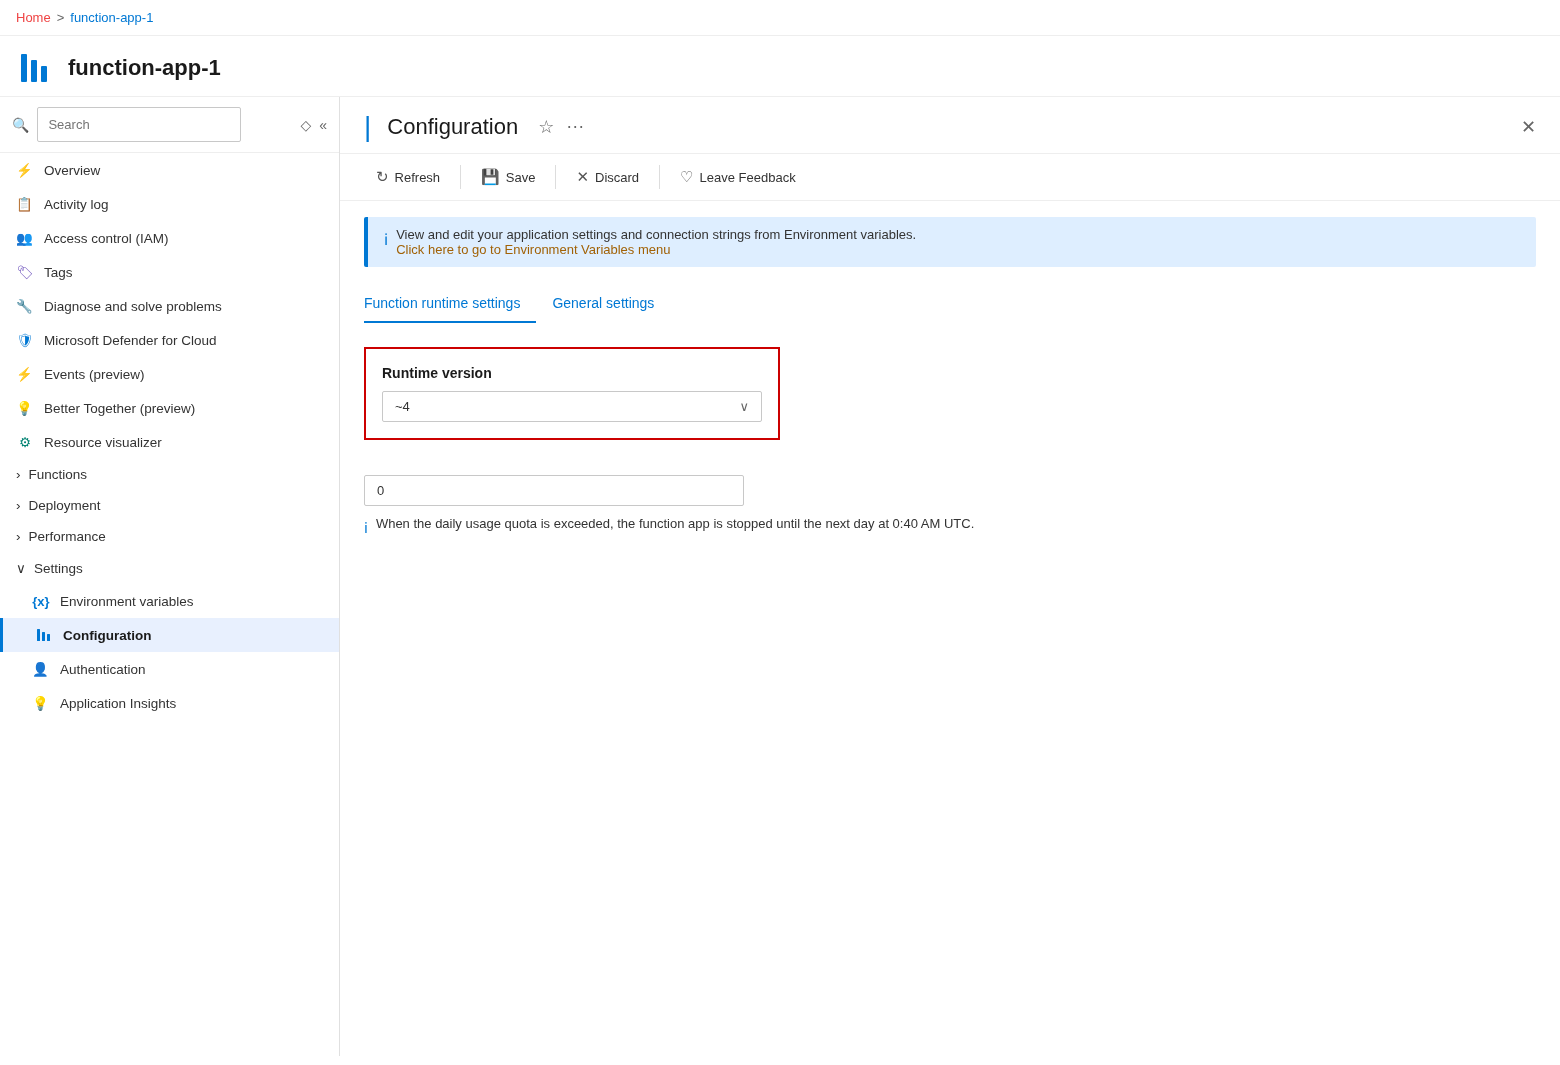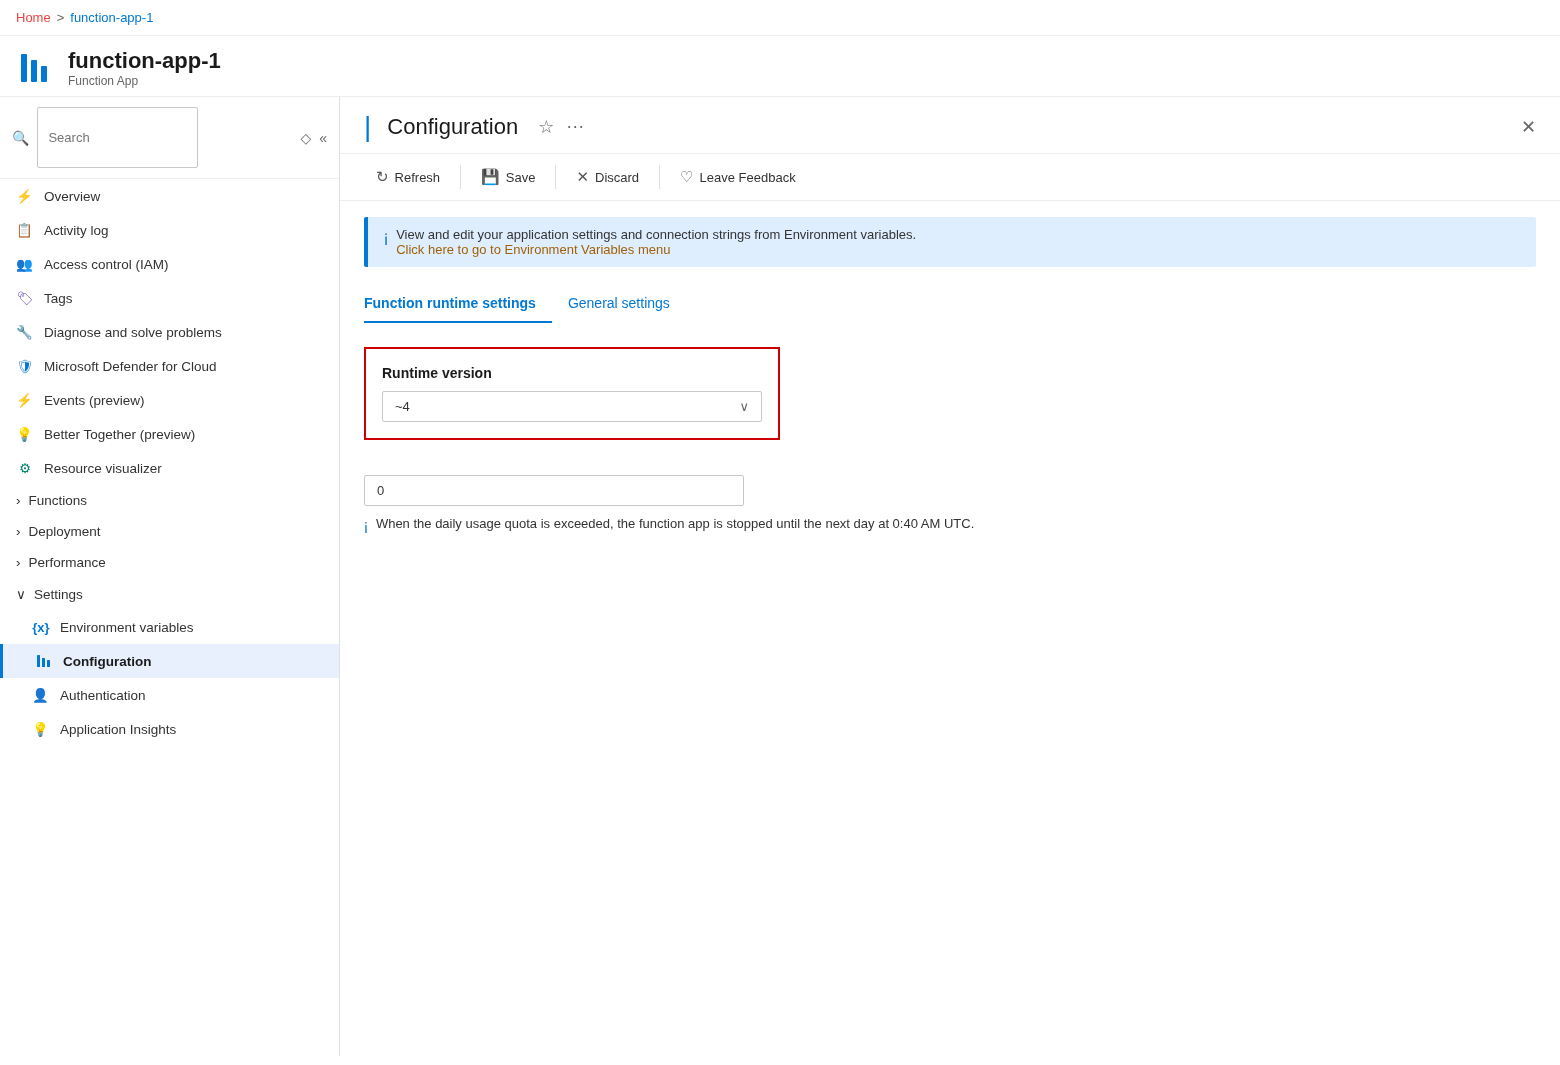--- a/index.html
+++ b/index.html
@@ -185,21 +185,21 @@
       padding: 8px 16px 10px 0;
       font-size: 14px;
       cursor: pointer;
       color: #0078d4;
       border-bottom: 2px solid transparent;
       margin-right: 16px;
     }
     .tab.active {
       color: #0078d4;
       border-bottom: 2px solid #0078d4;
-      font-weight: 700;
+      font-weight: 400;
     }
 
     
     .form-content {
       padding: 24px 24px;
       flex: 1;
       overflow-y: auto;
     }
 
     .field-group {
@@ -271,31 +271,30 @@
 <div class="app-header">
   <div class="app-logo">
     <svg viewBox="0 0 36 36" xmlns="http://www.w3.org/2000/svg">
       <rect x="3" y="4" width="6" height="28" rx="1" fill="#0078d4"></rect>
       <rect x="13" y="10" width="6" height="22" rx="1" fill="#0078d4"></rect>
       <rect x="23" y="16" width="6" height="16" rx="1" fill="#0078d4"></rect>
     </svg>
   </div>
   <div class="app-title-block">
     <div class="app-title">function-app-1</div>
-    <div class="app-subtitle">Function App</div>
   </div>
 </div>
 
 <div class="main-layout">
 
   <div class="sidebar">
 
     <div class="sidebar-search">
       <span style="color:#666;font-size:14px;">🔍</span>
-      <input type="text" style="border: 1px solid rgb(200, 200, 200); border-radius: 2px; padding: 22px 10px; font-size: 13px; width: 161px; outline: none;" placeholder="Search">
+      <input type="text" style="border: 1px solid rgb(200, 200, 200); border-radius: 2px; padding: 9px 10px; font-size: 13px; width: 204px; outline: none;" placeholder="Search">
       <div class="sidebar-search-icons">
         <span style="color:#666;cursor:pointer;font-size:14px;">◇</span>
         <span style="color:#666;cursor:pointer;font-size:14px;">«</span>
       </div>
     </div>
 
     <div id="sidebar-items-container">
 
       <div class="sidebar-item">
         <span class="item-icon icon-orange">⚡</span>

